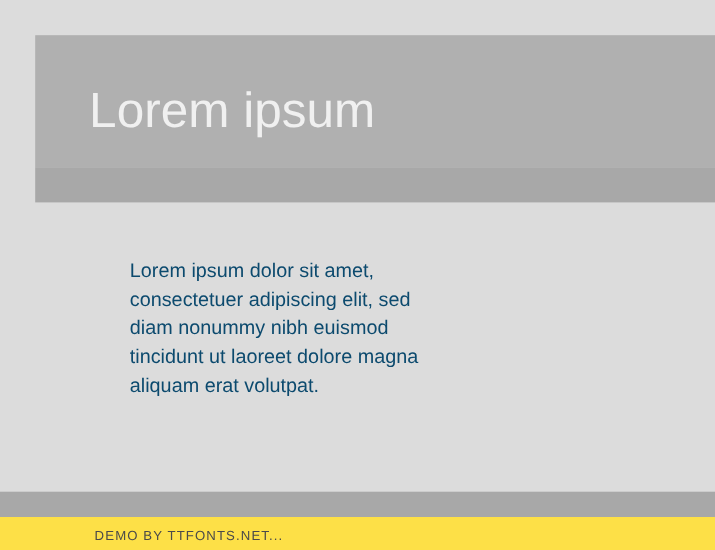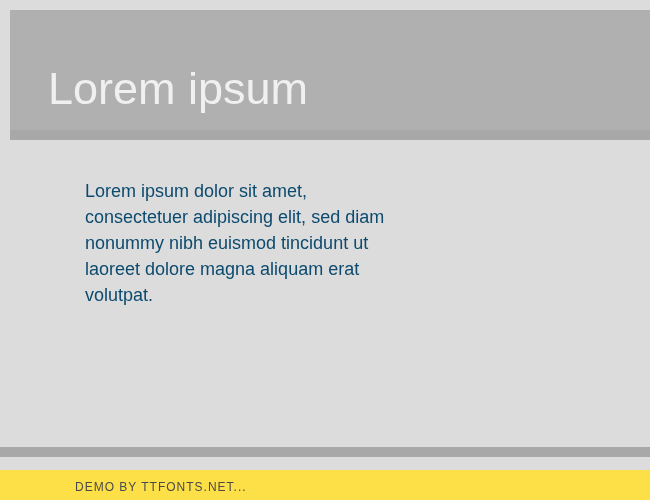--- a/index.html
+++ b/index.html
@@ -1,17 +1,17 @@
 <!DOCTYPE html>
 <html><head>
   <meta charset="utf-8">
   <style>
     * {
       margin: 0;
-      padding: 5px;
+      padding: 16px;
       box-sizing: border-box;
     }
     body {
       width: 650px;
       height: 500px;
       font-family: "Segoe UI", "Helvetica Neue", Arial, sans-serif;
       background: #dcdcdc;
       overflow: hidden;
     }
     .header {

